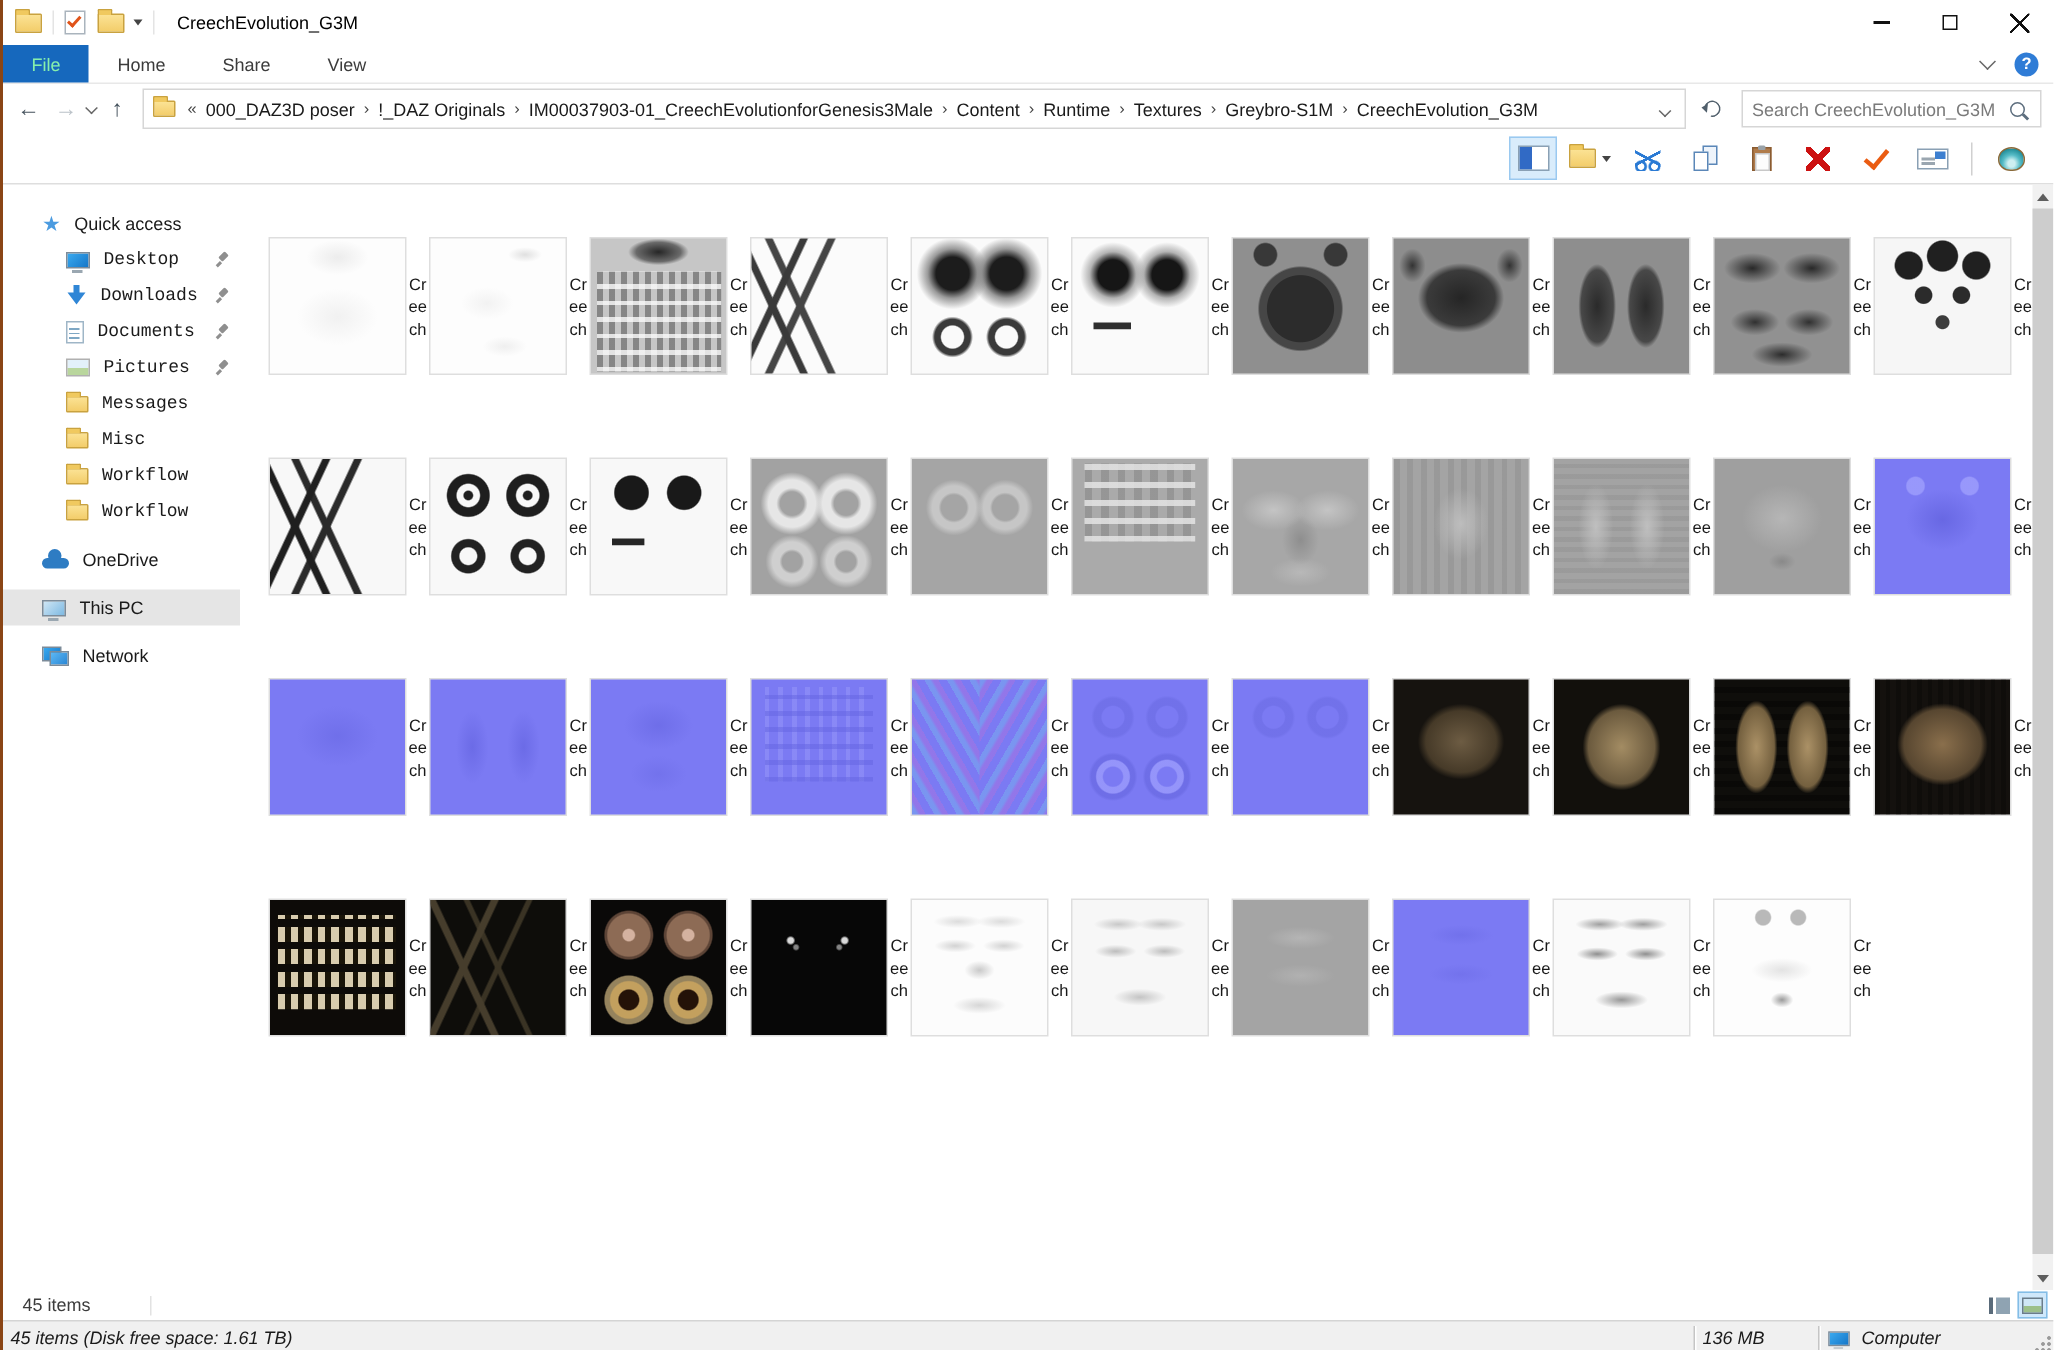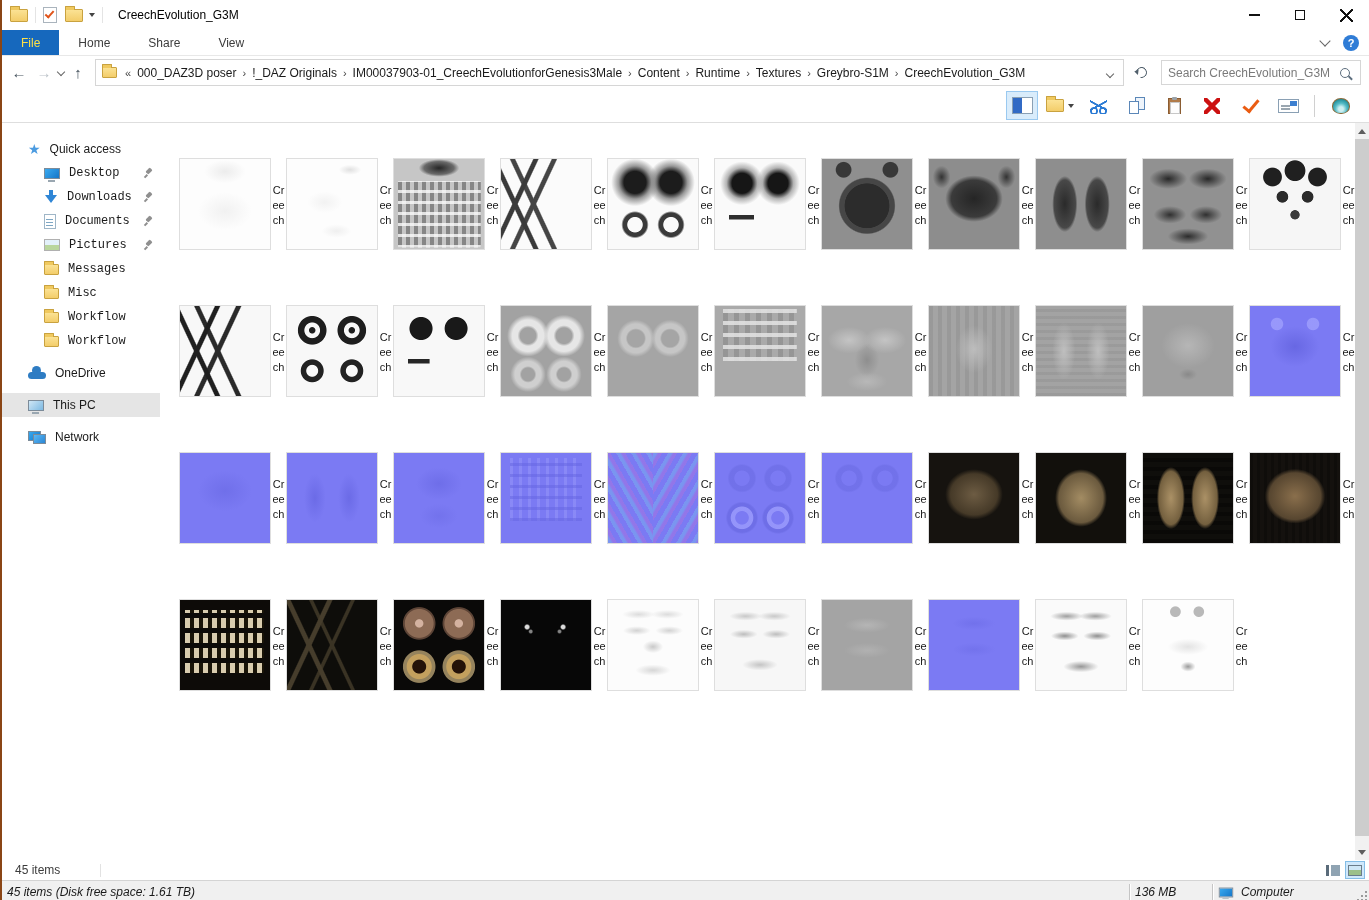--- a/index.html
+++ b/index.html
@@ -29,21 +29,21 @@
   .ic-prop{width:12px;height:14px;background:#fff;border:1px solid #aab4bd;position:relative;display:inline-block;}
   .ic-prop::after{content:"";position:absolute;left:1px;top:3px;width:7px;height:3px;border-left:2px solid #e0541a;border-bottom:2px solid #e0541a;transform:rotate(-48deg);}
   .caret{width:0;height:0;border-left:3.5px solid transparent;border-right:3.5px solid transparent;border-top:4px solid #444;display:inline-block;}
   .chev{width:7px;height:7px;border-right:1.5px solid #666;border-bottom:1.5px solid #666;transform:rotate(45deg);display:inline-block;}
   .chev.small{width:5px;height:5px;}
 
   
   .ribbon-row{height:25px;display:flex;align-items:stretch;border-bottom:1px solid #e8e8e8;flex-shrink:0;}
   .tabs{display:flex;}
   .tab{padding:0 19px;display:flex;align-items:center;color:#3c3c3c;cursor:default;}
-  .tab.active{background:#1668bd;color:#fde047;}
+  .tab.active{background:#1668bd;color:#86efac;}
   .ribbon-right{margin-left:auto;display:flex;align-items:center;gap:14px;padding-right:10px;}
   .ic-help{width:16px;height:16px;border-radius:50%;background:#2f7cd6;display:flex;align-items:center;justify-content:center;}
   .ic-help::after{content:"?";color:#fff;font-size:11px;font-weight:bold;}
 
   
   .nav-row{height:33px;display:flex;align-items:center;padding:0 8px 0 6px;gap:3px;flex-shrink:0;}
   .nav-btn{min-width:22px;height:24px;display:flex;align-items:center;justify-content:center;font-size:15px;cursor:default;}
   .arr-back{color:#45525d;}
   .arr-fwd{color:#bcc3c9;}
   .arr-up{color:#45525d;}

